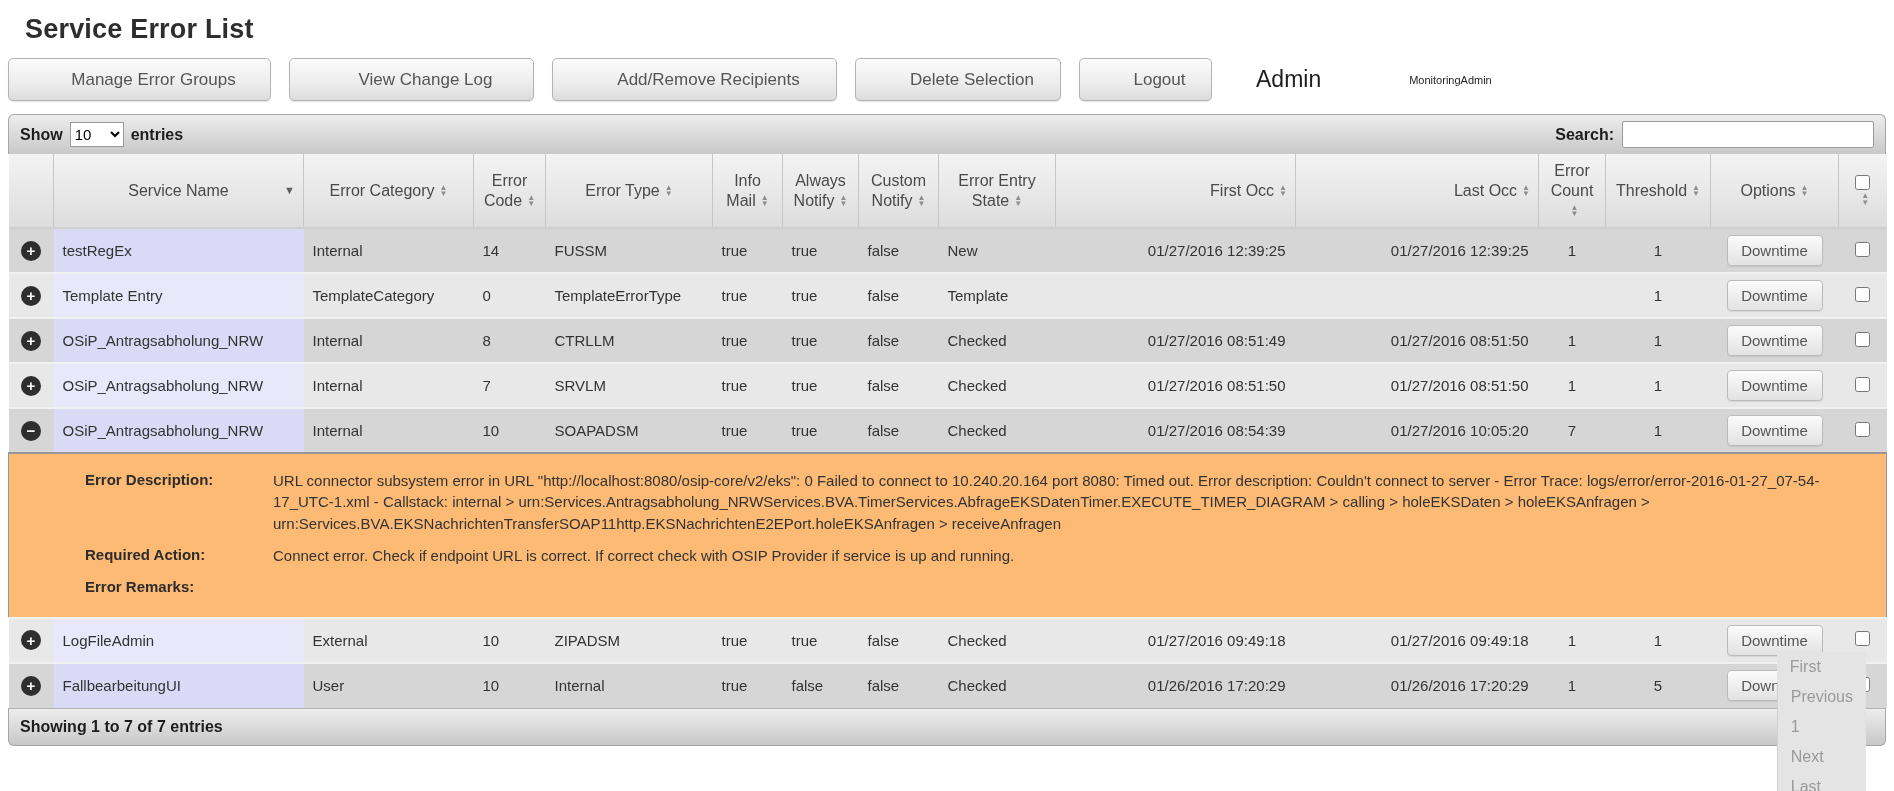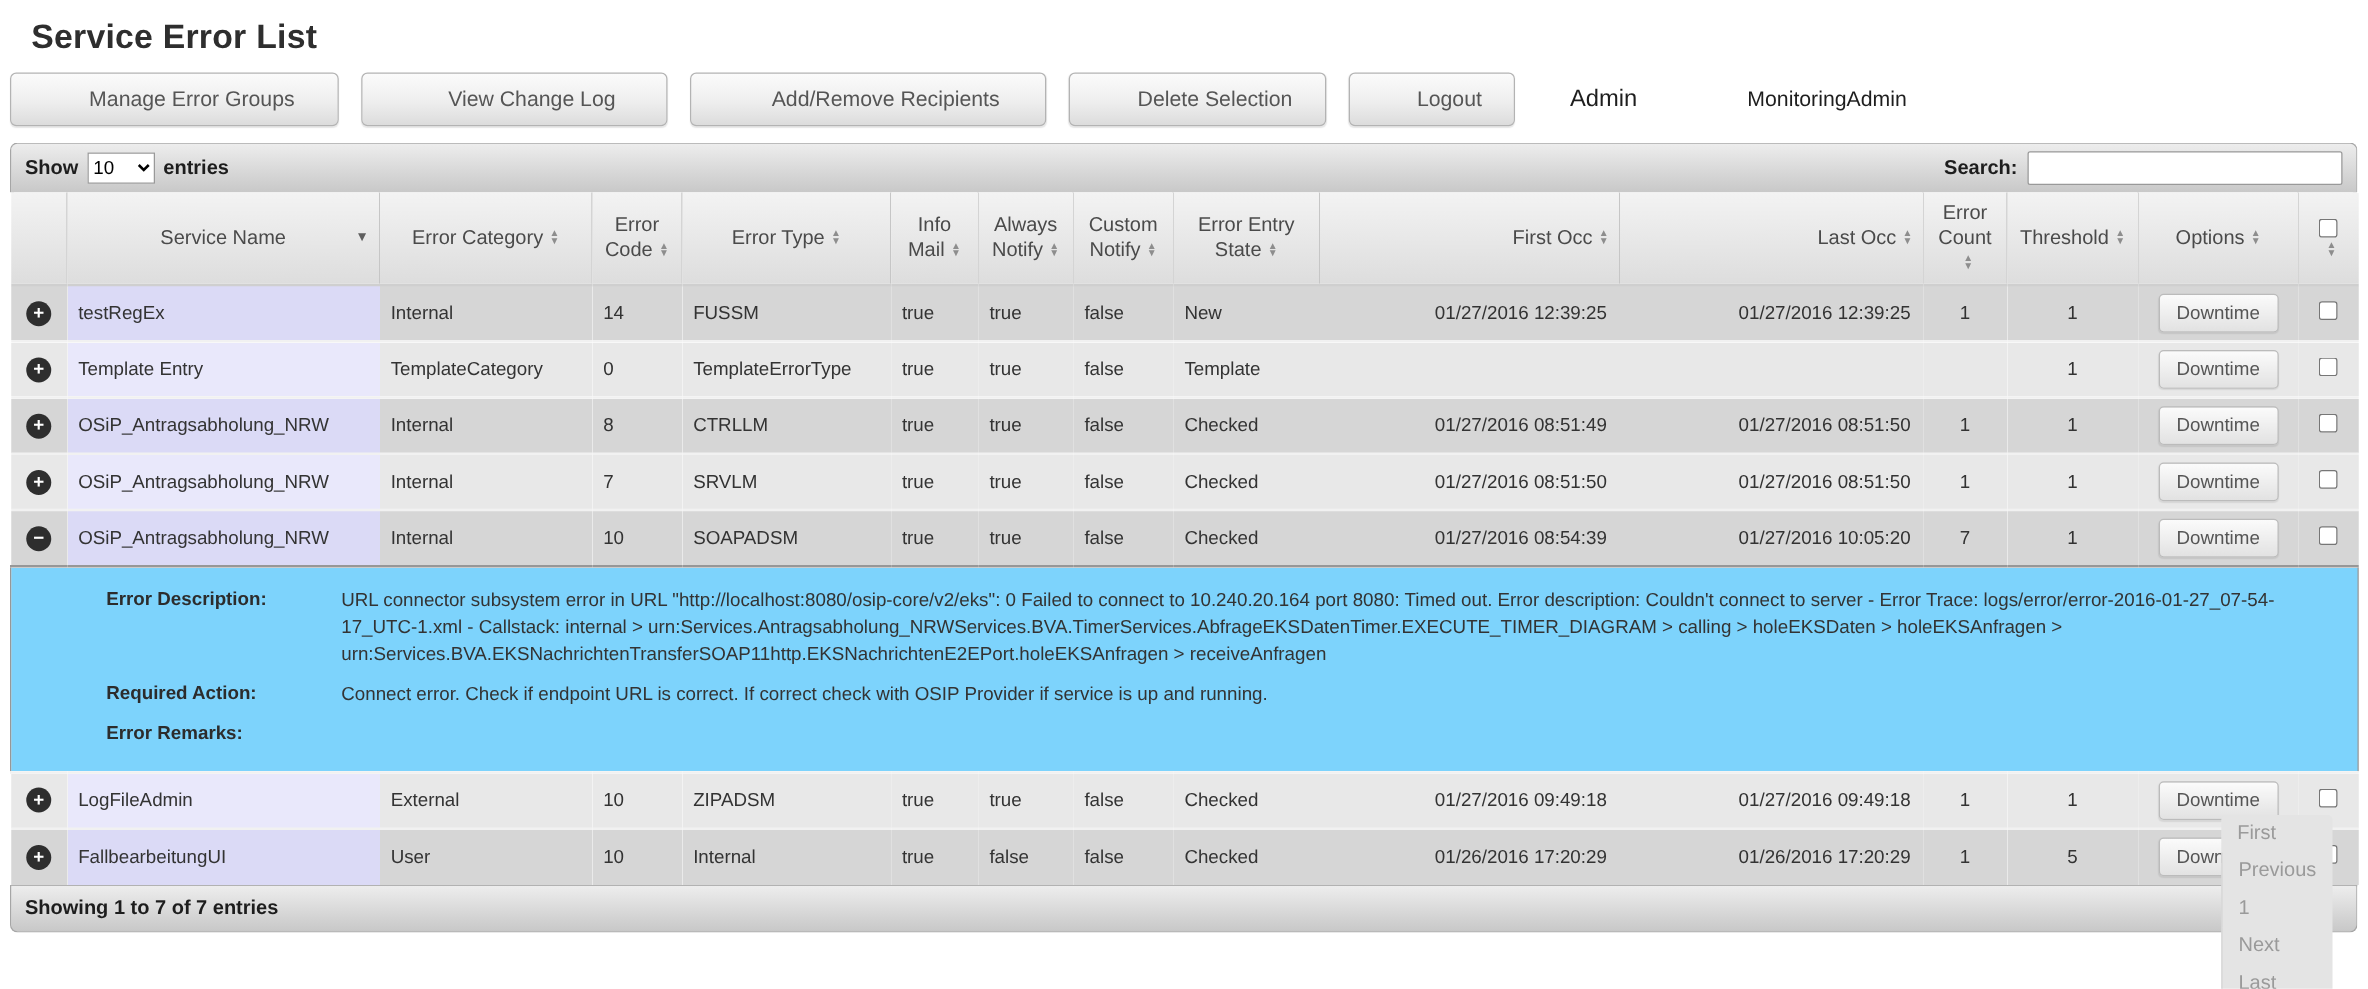--- a/index.html
+++ b/index.html
@@ -15,22 +15,22 @@
   
   .btn-bar { display: flex; align-items: center; margin: 0 8px; height: 43px; }
   .btn {
     height: 43px; margin-right: 18px; border: 1px solid #b3b3b3; border-radius: 5px;
     background: linear-gradient(180deg, #fbfbfb 0%, #eeeeee 55%, #dcdcdc 100%);
     color: #555; font-size: 17px; font-family: inherit; cursor: pointer;
     box-shadow: 0 1px 1px rgba(0,0,0,.10);
     padding-left: 28px;
   }
   .w1{width:263px}.w2{width:261px}.w3{width:245px}.w4{width:285px}.w5{width:206px}.w6{width:133px}
-  .user-role { font-size: 19px; color: #1e1e1e; margin-left: 26px; }
-  .user-name { font-size: 17px; color: #1e1e1e; margin-left: 88px; }
+  .user-role { font-size: 23px; color: #1e1e1e; margin-left: 26px; }
+  .user-name { font-size: 11px; color: #1e1e1e; margin-left: 88px; }
   
   .dt-wrapper { margin: 13px 8px 0; width: 1878px; }
   .dt-top, .dt-bottom {
     display: flex; align-items: center; padding: 0 11px;
     background: linear-gradient(180deg, #ededed, #c8c8c8);
     border: 1px solid #a6a6a6;
   }
   .dt-top { height: 40px; border-radius: 6px 6px 0 0; border-bottom: none; }
   .dt-bottom { height: 38px; border-radius: 0 0 6px 6px; border-top: 1px solid #b2b2b2; }
   .bold-lbl { font-weight: bold; font-size: 16px; color: #1d1d1d; text-align: center; }
@@ -70,21 +70,21 @@
     font-size: 15px; font-weight: bold; line-height: 1; cursor: pointer; user-select: none;
   }
   .downtime-btn {
     width: 96px; height: 31px; border: 1px solid #bbb; border-radius: 4px;
     background: linear-gradient(180deg, #fbfbfb, #e2e2e2); color: #555;
     font-size: 15px; font-family: inherit; cursor: pointer; box-shadow: 0 1px 1px rgba(0,0,0,.08);
   }
   input[type="checkbox"] { width: 15px; height: 15px; }
   
   td.detail-cell {
-    background: #7dd3fc; border: 1px solid #979797; border-top: 2px solid #979797;
+    background: #fdba74; border: 1px solid #979797; border-top: 2px solid #979797;
     padding: 16px 0 20px; height: auto; white-space: normal;
   }
   .detail-row { display: flex; margin-bottom: 11px; }
   .detail-row:last-child { margin-bottom: 0; }
   .detail-label { flex: none; width: 132px; margin-left: 76px; font-weight: bold; font-size: 15px; color: #2c2c2c; line-height: 1.3; }
   .detail-value { margin-left: 56px; margin-right: 60px; font-size: 15px; color: #333; line-height: 1.42; word-break: break-word; }
   
   .paginate { margin-left: auto; display: flex; background: #e4e4e4; border-radius: 4px; overflow: hidden; margin-right: 8px; flex-direction: column; }
   .page-btn { padding: 6px 13px; font-size: 16px; color: #9a9a9a; border-left: 1px solid #d2d2d2; cursor: default; }
   .page-btn:first-child { border-left: none; }

